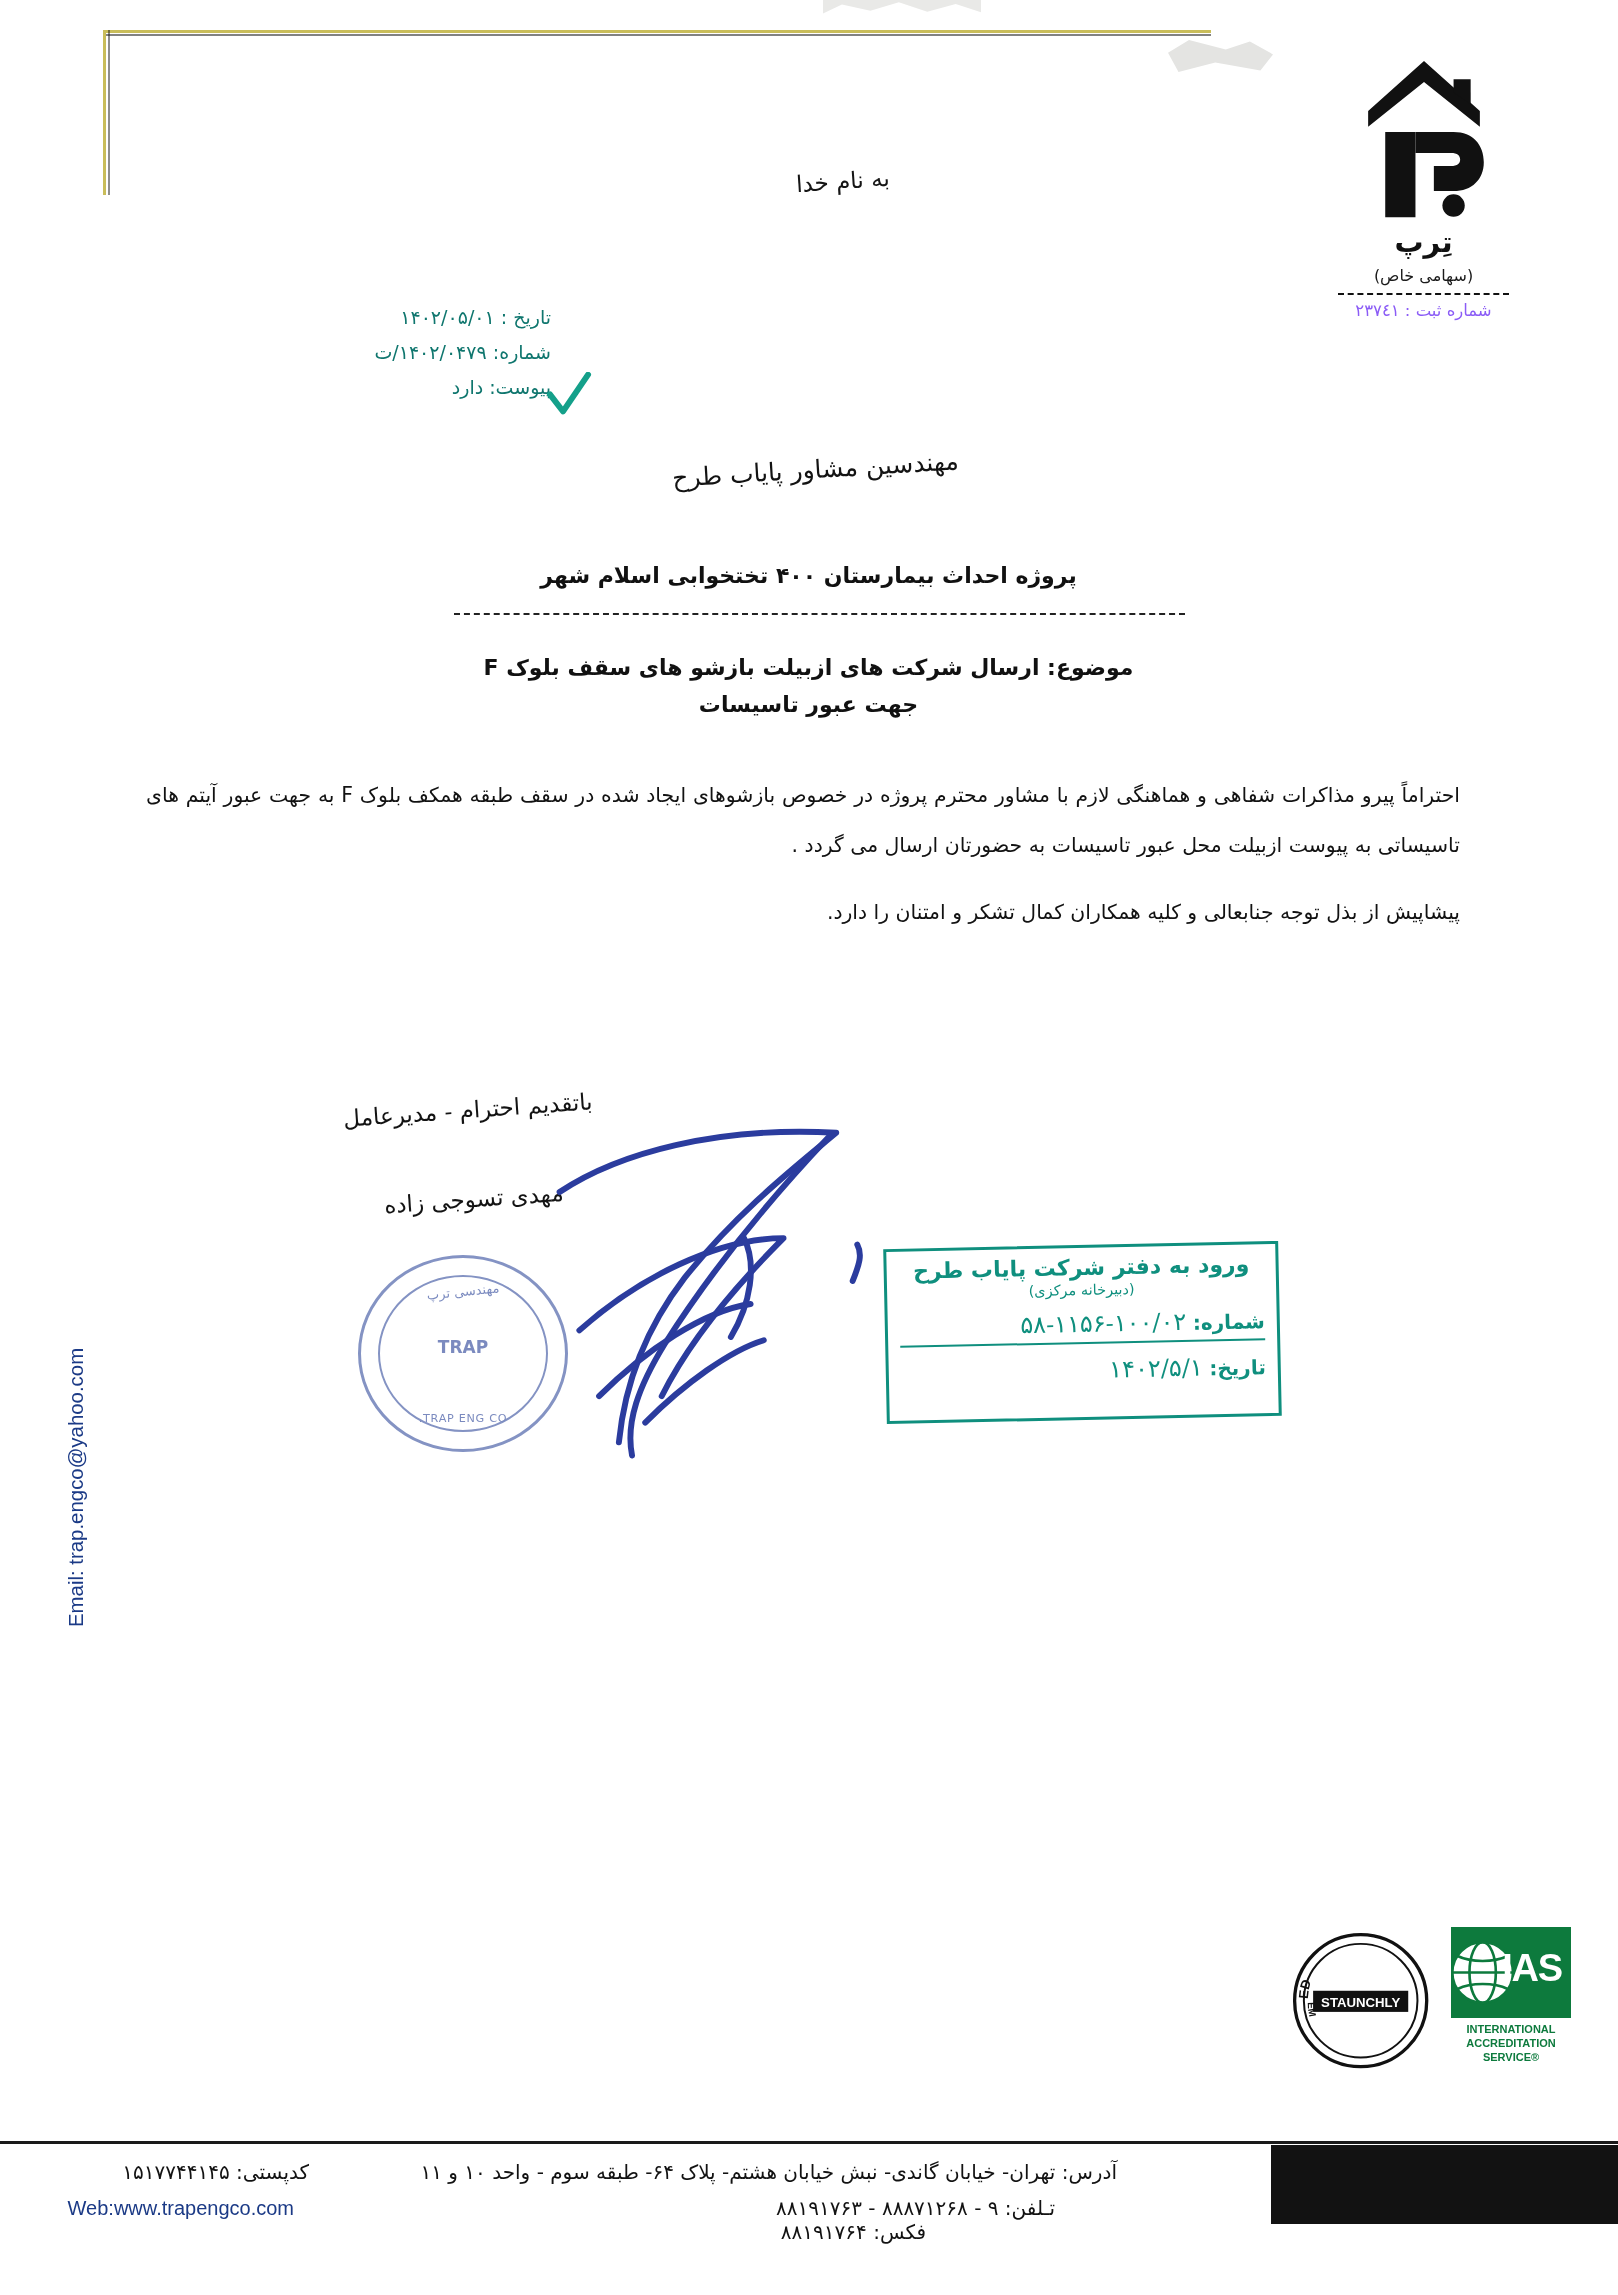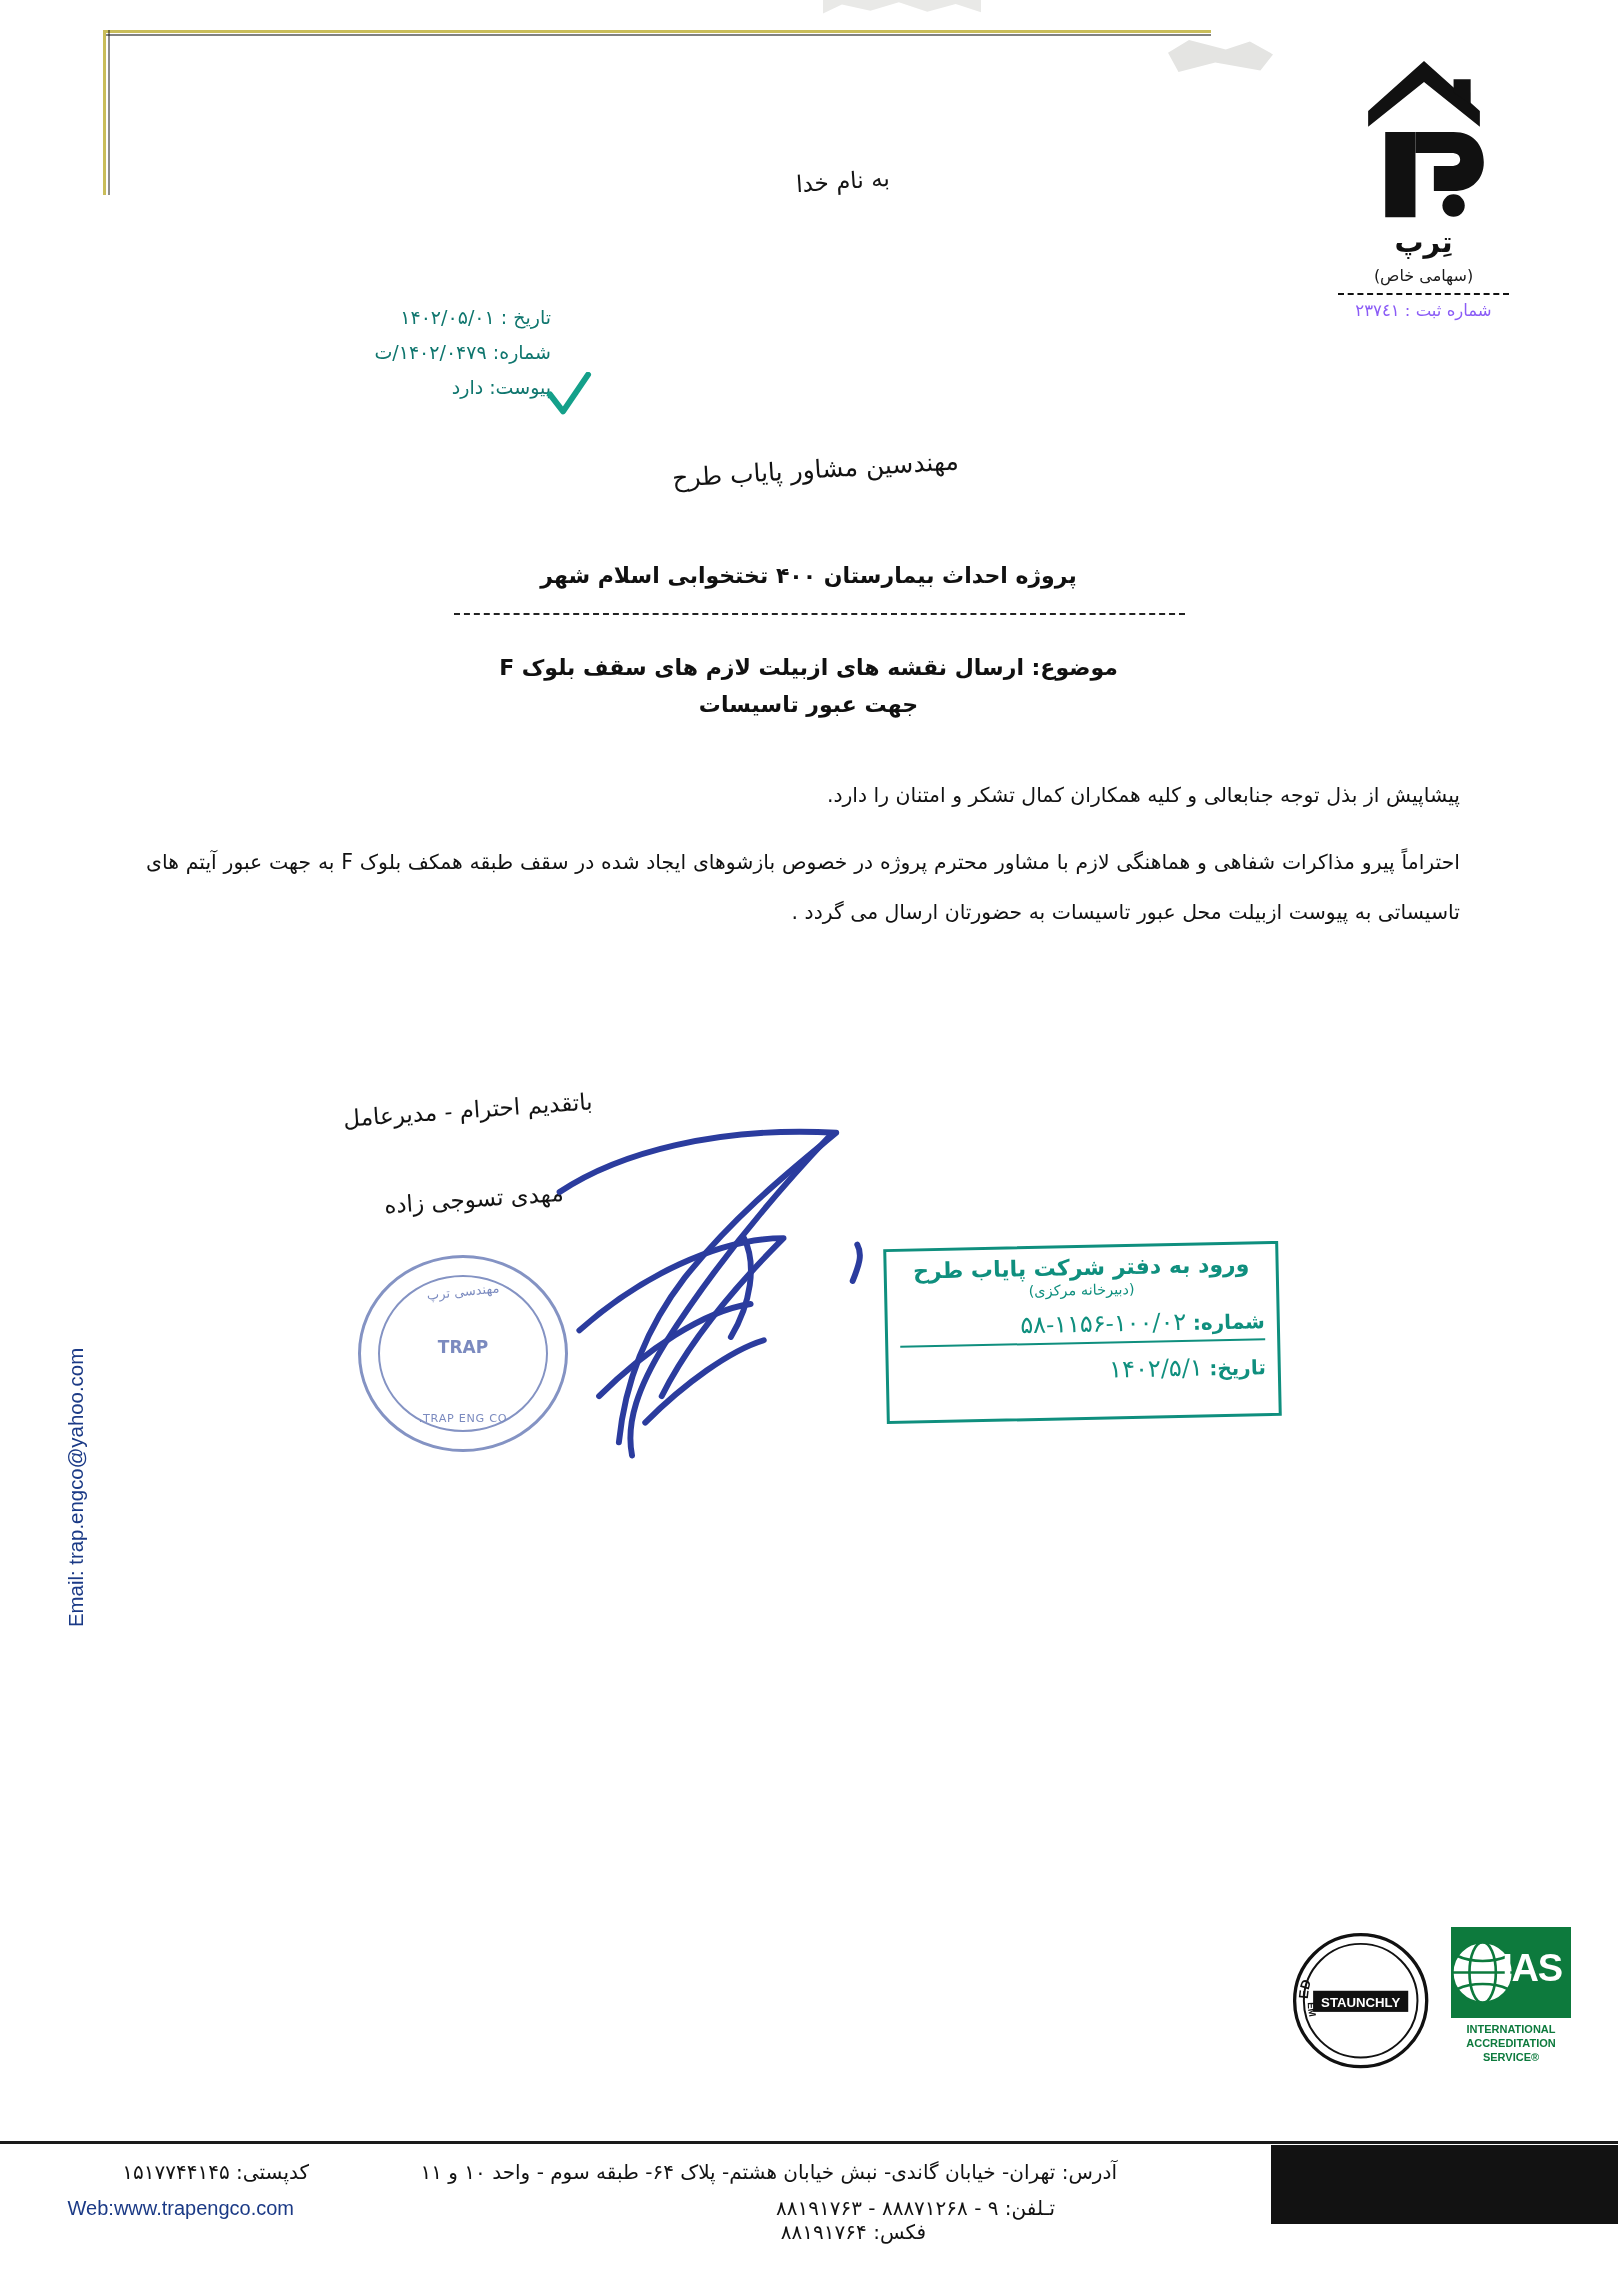--- a/index.html
+++ b/index.html
@@ -428,27 +428,27 @@
       <path d="M6 34 L26 60 L64 4" stroke="#14a08a" stroke-width="9" fill="none" stroke-linecap="round" stroke-linejoin="round"></path>
     </svg>
   </div>
 
   <div class="addressee">مهندسین مشاور پایاب طرح</div>
 
   <div class="project-title">پروژه احداث بیمارستان ۴۰۰ تختخوابی اسلام شهر</div>
   <div class="title-rule"></div>
 
   <div class="subject">
-    <div>موضوع: ارسال نقشه های ازبیلت لازم های سقف بلوک F</div>
+    <div>موضوع: ارسال شرکت های ازبیلت بازشو های سقف بلوک F</div>
     <div>جهت عبور تاسیسات</div>
   </div>
 
   <div class="body-text">
+    <p>احتراماً پیرو مذاکرات شفاهی و هماهنگی لازم با مشاور محترم پروژه در خصوص بازشوهای ایجاد شده در سقف طبقه همکف بلوک F به جهت عبور آیتم های تاسیساتی به پیوست ازبیلت محل عبور تاسیسات به حضورتان ارسال می گردد .</p>
     <p>پیشاپیش از بذل توجه جنابعالی و کلیه همکاران کمال تشکر و امتنان را دارد.</p>
-    <p>احتراماً پیرو مذاکرات شفاهی و هماهنگی لازم با مشاور محترم پروژه در خصوص بازشوهای ایجاد شده در سقف طبقه همکف بلوک F به جهت عبور آیتم های تاسیساتی به پیوست ازبیلت محل عبور تاسیسات به حضورتان ارسال می گردد .</p>
   </div>
 
   <div class="sig-line1">باتقدیم احترام - مدیرعامل</div>
   <div class="sig-line2">مهدی تسوجی زاده</div>
 
   <div class="signature-ink">
     <svg viewBox="0 0 560 580" width="369" height="382" aria-hidden="true">
       <g fill="none" stroke="#2b3c9e" stroke-width="9" stroke-linecap="round" stroke-linejoin="round">
         <path d="M60 120 C150 60 300 20 480 30 C420 80 330 150 250 250 C200 315 160 400 150 500"></path>
         <path d="M470 35 C380 130 290 240 220 350 C180 415 160 470 170 520"></path>

